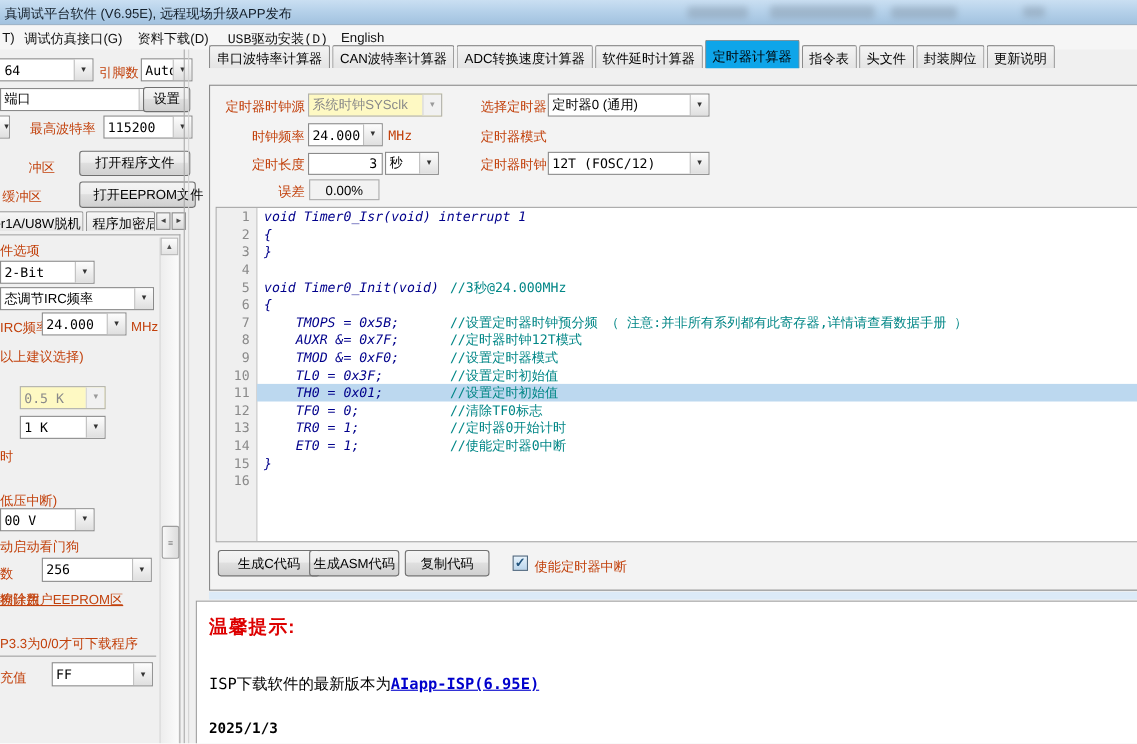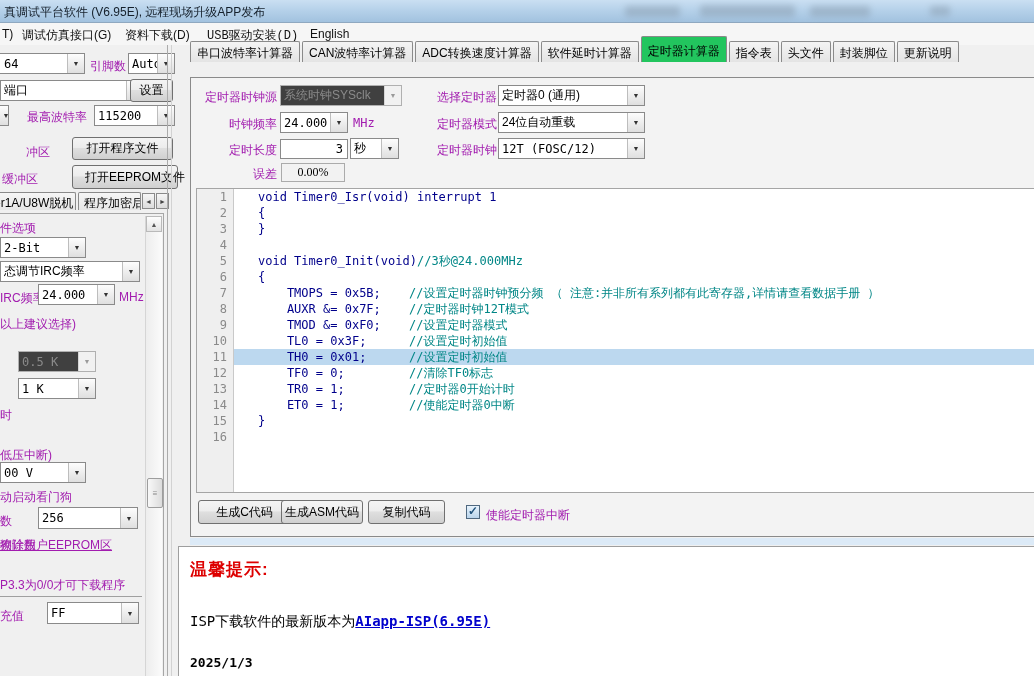--- a/index.html
+++ b/index.html
@@ -15,49 +15,49 @@
   .menubar{left:0;top:23px;width:1034px;height:22px;background:#F6F6F6;}
   .menu-item{position:absolute;top:4px;white-space:nowrap;color:#111;}
   
   .combo{position:absolute;height:21px;box-sizing:border-box;background:#fff;border:1px solid #8A8A8A;
          display:flex;align-items:center;overflow:hidden;}
   .combo .val{flex:1;padding:0 3px;white-space:nowrap;overflow:hidden;font-family:"DejaVu Sans Mono",monospace;font-size:12px;}
   .combo .val.cjk{font-family:"Liberation Sans",sans-serif;}
   .combo .arr{flex:0 0 16px;align-self:stretch;border-left:1px solid #BDBDBD;
     background:linear-gradient(#FDFDFD,#DFDFDF);display:flex;align-items:center;justify-content:center;}
   .combo .arr::after{content:"▼";font-size:7px;color:#333;}
-  .combo.disabled{background:#404040;border-color:#B0B0B0;}
+  .combo.disabled{background:#fef9c3;border-color:#B0B0B0;}
   .combo.disabled .val{color:#8A8A8A;}
   .combo.disabled .arr{background:#F1F1F1;border-left-color:#D6D6D6;}
   .combo.disabled .arr::after{color:#9A9A9A;}
   .btn{position:absolute;box-sizing:border-box;border:1px solid #707070;border-radius:3px;
     background:linear-gradient(#F4F4F4 0%,#EDEDED 45%,#DFDFDF 50%,#D0D0D0 100%);
     display:flex;align-items:center;justify-content:center;font-size:12px;white-space:nowrap;}
-  .lbl{position:absolute;white-space:nowrap;font-size:12px;color:#a21caf;}
+  .lbl{position:absolute;white-space:nowrap;font-size:12px;color:#c2410c;}
   .mono{font-family:"DejaVu Sans Mono",monospace;}
   .field{position:absolute;box-sizing:border-box;border:1px solid #ABABAB;background:#F2F2F2;
-    font-family:Liberation Serif, serif;font-size:12px;display:flex;align-items:center;justify-content:center;}
+    font-family:Liberation Sans, sans-serif;font-size:12px;display:flex;align-items:center;justify-content:center;}
   .input{position:absolute;box-sizing:border-box;border:1px solid #8A8A8A;background:#fff;
     font-family:"DejaVu Sans Mono",monospace;font-size:12px;display:flex;align-items:center;justify-content:flex-end;padding-right:4px;}
   .vline{position:absolute;width:1px;}
   
   .tabstrip{position:absolute;left:190px;top:36px;height:26px;display:flex;align-items:flex-end;z-index:5;}
   .tab{height:21px;box-sizing:border-box;padding:3px 6px 0 6px;margin-right:2px;white-space:nowrap;
     border:1px solid #8A8A8A;border-bottom:none;border-radius:2px 2px 0 0;
     background:linear-gradient(#F4F4F4,#E4E4E4);font-size:12px;}
-  .tab.active{height:26px;padding-top:6px;background:#22c55e;position:relative;z-index:6;}
+  .tab.active{height:26px;padding-top:6px;background:#0ea5e9;position:relative;z-index:6;}
   .panel{position:absolute;left:190px;top:77px;width:850px;height:460px;box-sizing:border-box;
     border:1px solid #8A8A8A;background:#F3F3F3;}
   
   .codearea{position:absolute;left:196px;top:188px;width:846px;height:305px;box-sizing:border-box;
     border:1px solid #A5A5A5;background:#fff;overflow:hidden;}
   .gutter{position:absolute;left:0;top:0;bottom:0;width:36px;background:#EFEFEF;border-right:1px solid #C9C9C9;}
   .cl{position:relative;display:flex;height:16px;line-height:16px;font-family:"DejaVu Sans Mono",monospace;font-size:12px;}
   .cl .ln{flex:0 0 37px;box-sizing:border-box;text-align:right;padding-right:7px;color:#8A8A8A;}
-  .cl .cd{flex:0 0 175px;box-sizing:border-box;padding-left:24px;white-space:pre;color:#00008B;}
+  .cl .cd{flex:0 0 175px;box-sizing:border-box;padding-left:6px;white-space:pre;color:#00008B;font-style:italic;}
   .cl .cm{white-space:pre;color:#008686;}
   .cl.hl{background:linear-gradient(90deg,rgba(0,0,0,0) 37px,#BCD8EF 37px);}
   
   .sbtab{position:absolute;height:18px;box-sizing:border-box;padding:2px 5px 0 5px;white-space:nowrap;overflow:hidden;
     border:1px solid #8A8A8A;border-bottom:none;border-radius:2px 2px 0 0;background:linear-gradient(#F6F6F6,#E6E6E6);font-size:12px;}
   .sb-arrowbtn{position:absolute;width:13px;height:16px;box-sizing:border-box;border:1px solid #8A8A8A;
     background:linear-gradient(#F6F6F6,#DCDCDC);display:flex;align-items:center;justify-content:center;font-size:7px;color:#444;}
   .vscroll{position:absolute;left:145px;top:216px;width:16px;height:460px;
     background:linear-gradient(90deg,#EDEDED,#FBFBFB);border-left:1px solid #D5D5D5;}
   .sb-up{position:absolute;left:0;top:0;width:16px;height:16px;box-sizing:border-box;border:1px solid #B9B9B9;
@@ -237,24 +237,20 @@
   <div class="field" style="left:281px;top:163px;width:64px;height:19px;">
     <span>0.00%</span>
   </div>
 
   <span class="lbl" style="left:437px;top:89px;">选择定时器</span>
   <div class="combo" style="left:498px;top:85px;width:147px;">
     <span class="val cjk">定时器0 (通用)</span>
     <span class="arr"></span>
   </div>
   <span class="lbl" style="left:437px;top:116px;">定时器模式</span>
-  <div class="combo" style="left:498px;top:112px;width:147px;">
-    <span class="val cjk">24位自动重载</span>
-    <span class="arr"></span>
-  </div>
   <span class="lbl" style="left:437px;top:142px;">定时器时钟</span>
   <div class="combo" style="left:498px;top:138px;width:147px;">
     <span class="val">12T (FOSC/12)</span>
     <span class="arr"></span>
   </div>
 
   <div class="codearea">
     <div class="gutter"></div>
     <div class="cl">
         <span class="ln">1</span>

